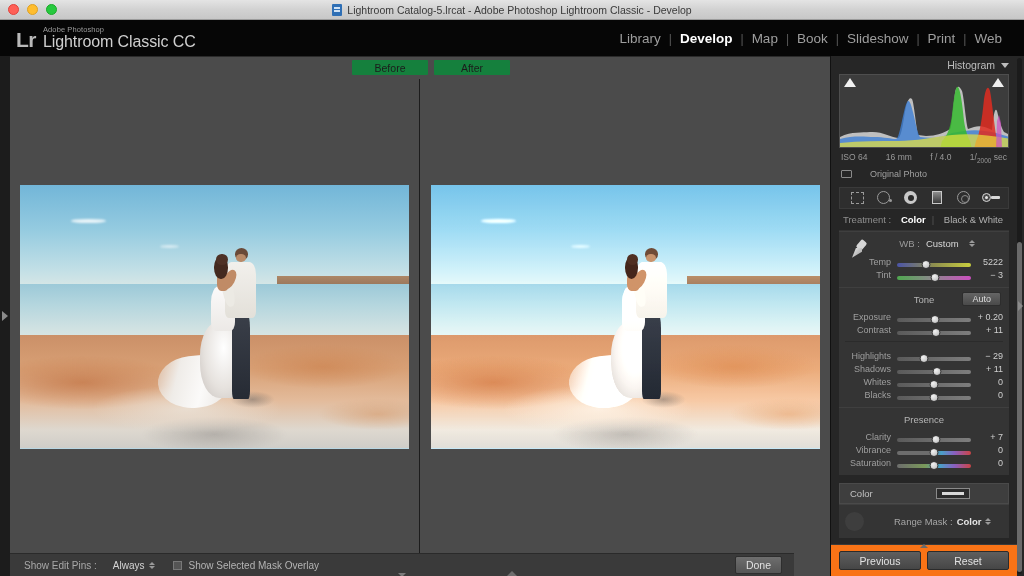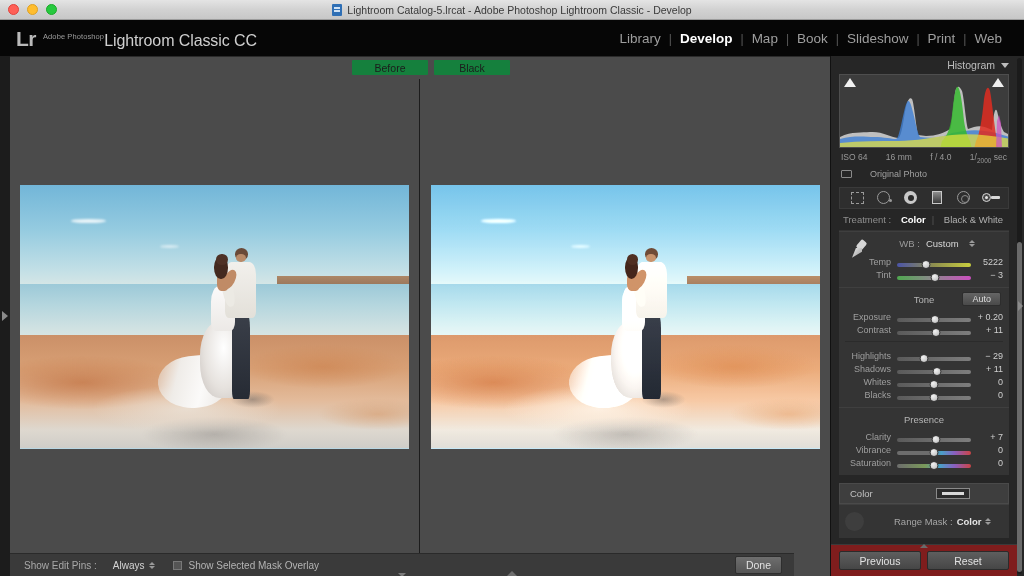--- a/index.html
+++ b/index.html
@@ -54,21 +54,21 @@
     position: absolute; top: 20px; left: 0;
     width: 1024px; height: 36px;
     background: #060606;
     display: flex; align-items: center;
   }
   .brand { display: flex; align-items: flex-end; gap: 7px; margin-left: 16px; }
   .lr-mark {
     font-size: 21px; font-weight: bold; color: #b9b9b9;
     letter-spacing: -0.5px; line-height: 1;
   }
-  .brand-text { display: flex; flex-direction: row; line-height: 1; }
+  .brand-text { display: flex; flex-direction: column; line-height: 1; }
   .brand-sup { font-size: 7.5px; color: #9c9c9c; letter-spacing: 0.1px; margin-bottom: 1px; }
   .brand-name { font-size: 16px; color: #cfcfcf; letter-spacing: -0.1px; line-height: 1; }
 
   .modules {
     position: absolute; right: 14px; top: 50%;
     transform: translateY(-50%);
     display: flex; align-items: center;
     font-size: 13.5px;
   }
   .module { color: #9e9e9e; padding: 0 8px; white-space: nowrap; }
@@ -522,21 +522,21 @@
   .range-circle {
     width: 19px; height: 19px; border-radius: 50%;
     background: #3e3e3e; margin-left: 6px;
   }
   .range-lbl { margin-left: 30px; }
   .range-val { color: #e4e4e4; font-weight: bold; margin-left: 4px; }
 
   .panel-bottom {
     position: absolute; bottom: 0; left: 0;
     width: 186px; height: 32px;
-    background: #7f1d1d;
+    background: #f97316;
     border-top: 1px solid #3a3a3a;
     display: flex; align-items: center; justify-content: space-between;
     padding: 0 8px;
   }
   .pbtn {
     width: 82px; height: 19px;
     background: linear-gradient(to bottom, #5e5e5e, #464646);
     border: 1px solid #2b2b2b; border-radius: 2px;
     display: flex; align-items: center; justify-content: center;
     font-size: 10.5px; color: #e2e2e2;
@@ -613,21 +613,21 @@
   </div>
 
   <div class="left-strip">
     <div class="collapse-arrow"></div>
   </div>
 
   <div class="content">
 
     <div class="ba-tabs">
       <div class="ba-tab before">Before</div>
-      <div class="ba-tab after">Black</div>
+      <div class="ba-tab after">After</div>
     </div>
 
     <div class="panes">
 
       <div class="pane left">
         <div class="photo">
           <div class="sky"></div>
           <div class="hills"></div>
           <div class="sea"></div>
           <div class="shore"></div>

